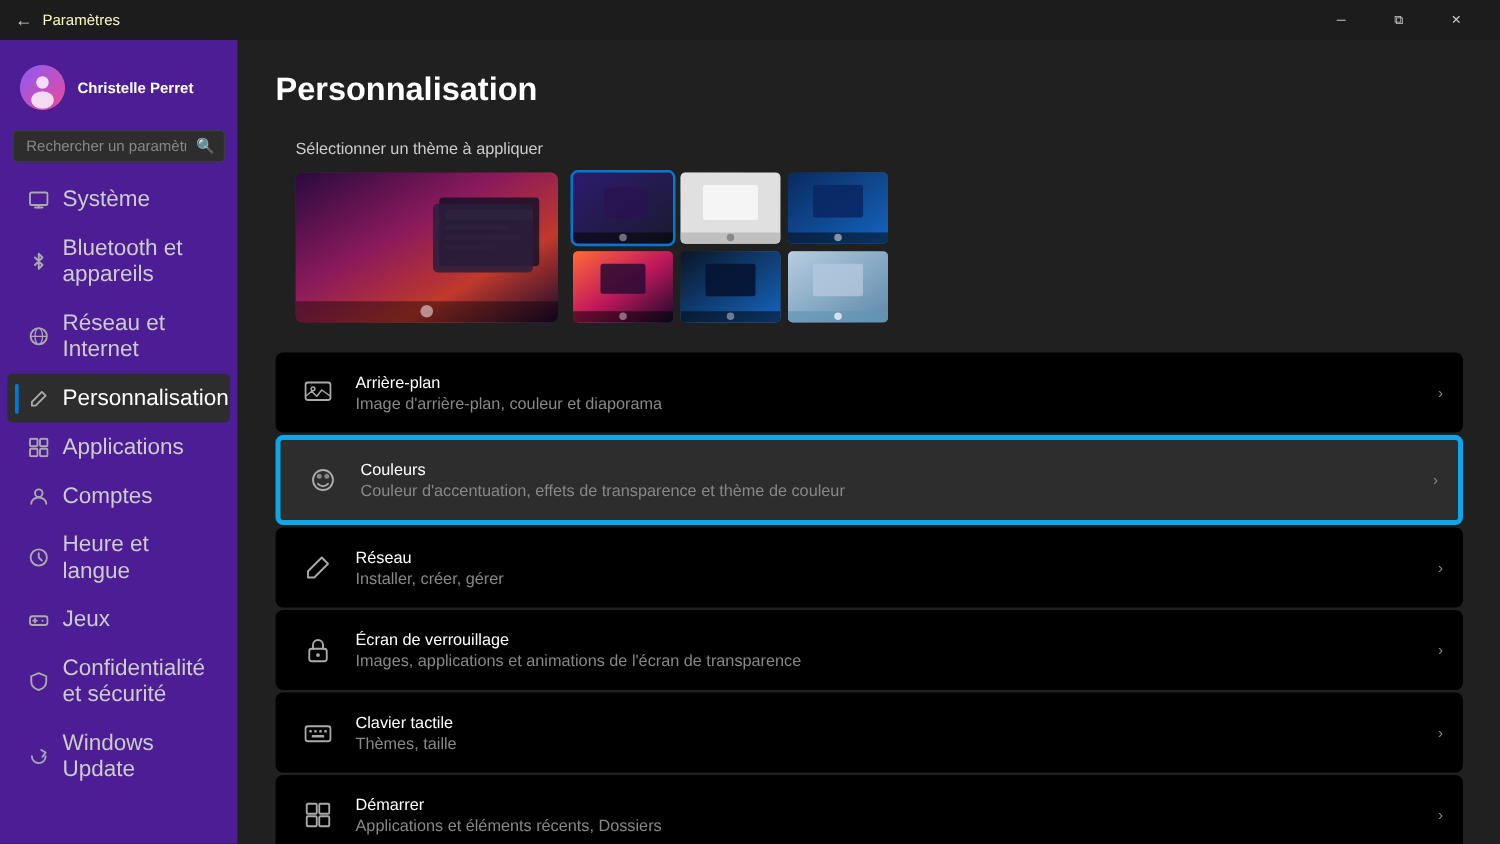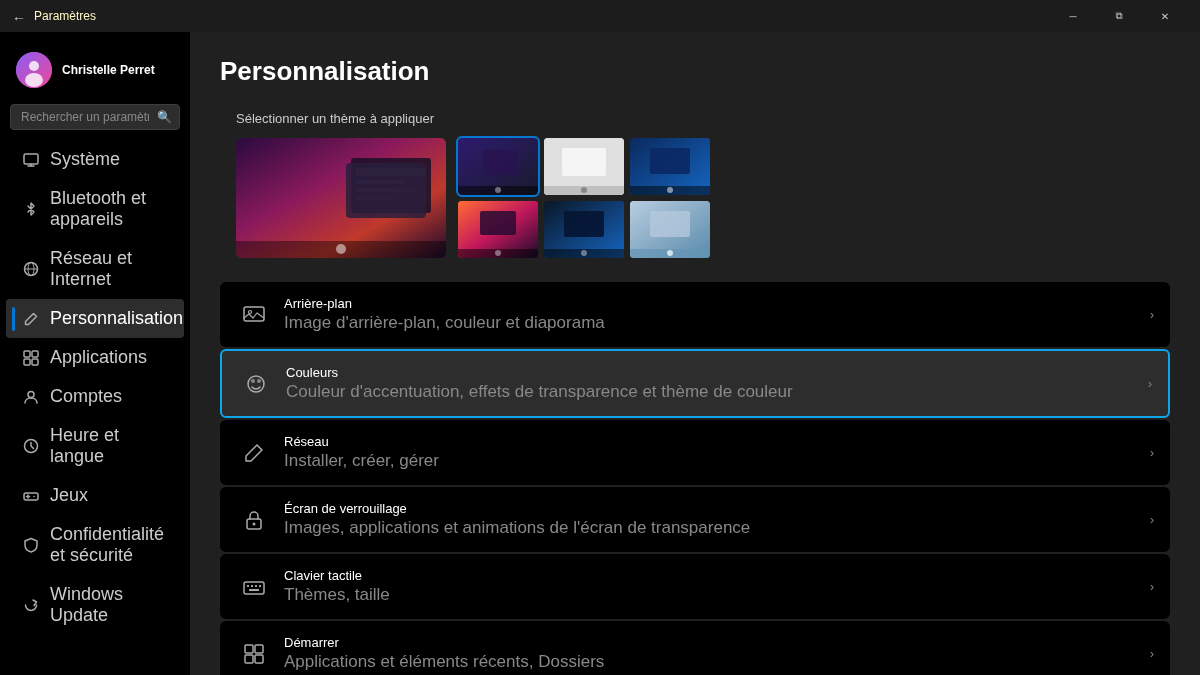--- a/index.html
+++ b/index.html
@@ -46,21 +46,21 @@
 
     
     .app-container {
       display: flex;
       height: calc(675px - 32px);
     }
 
     
     .sidebar {
       width: 190px;
-      background: #000000;
+      background: #4c1d95;
       display: flex;
       flex-direction: column;
       padding-top: 8px;
       overflow-y: auto;
       flex-shrink: 0;
     }
 
     .user-profile {
       display: flex;
       align-items: center;
@@ -234,21 +234,21 @@
       display: flex;
       align-items: center;
       background: #000000;
       border-radius: 6px;
       padding: 14px 16px;
       cursor: pointer;
       min-height: 64px;
     }
     .settings-item.highlighted {
       background: #2d2d2d;
-      border: 2px solid #0ea5e9;
+      border: 4px solid #0ea5e9;
     }
     .settings-item-icon {
       width: 36px;
       height: 36px;
       display: flex;
       align-items: center;
       justify-content: center;
       font-size: 18px;
       flex-shrink: 0;
       margin-right: 12px;
@@ -256,21 +256,21 @@
     .settings-item-text {
       flex: 1;
     }
     .settings-item-title {
       font-size: 13px;
       font-weight: 500;
       color: #ffffff;
       margin-bottom: 2px;
     }
     .settings-item-desc {
-      font-size: 17px;
+      font-size: 13px;
       color: #888888;
     }
     .settings-item-arrow {
       color: #888888;
       font-size: 12px;
       margin-left: 8px;
     }
 
     
     ::-webkit-scrollbar { width: 6px; }

